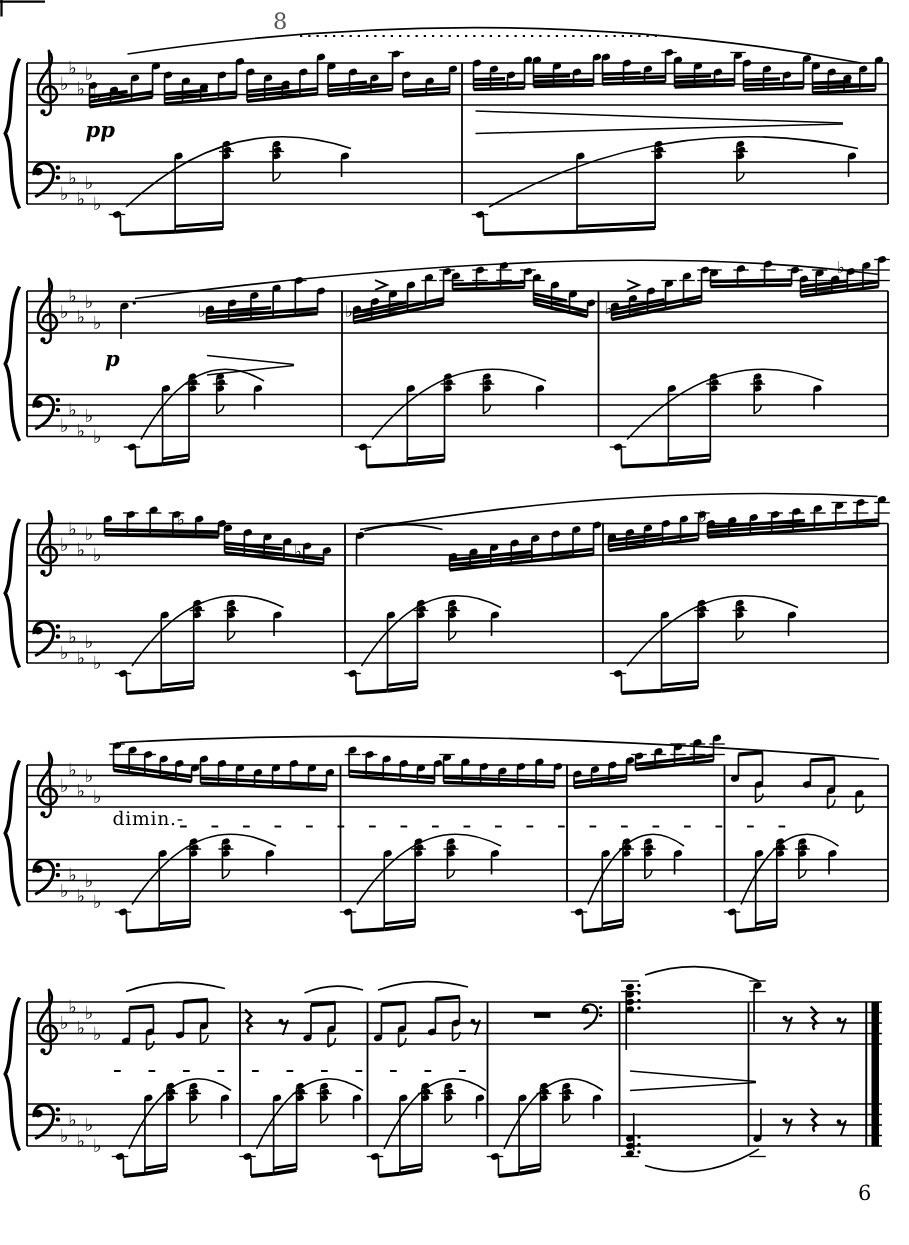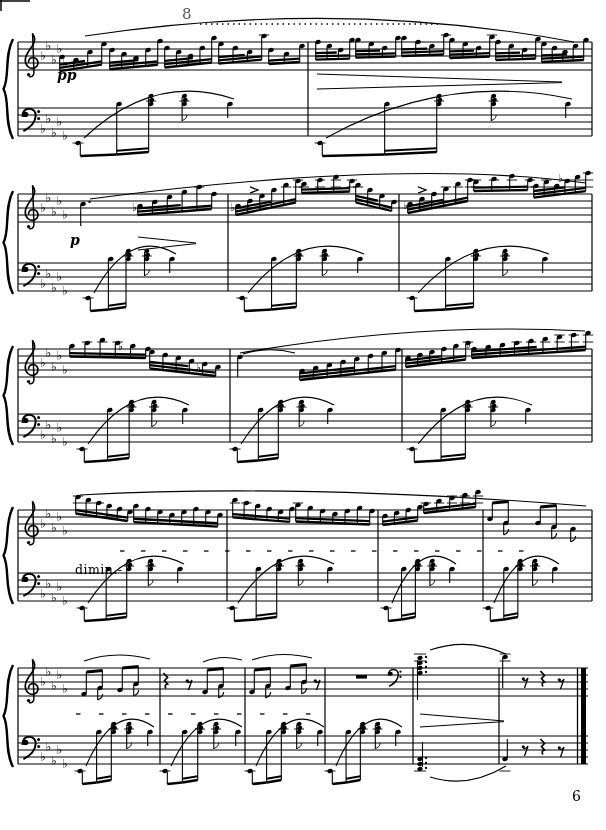--- a/index.html
+++ b/index.html
@@ -1,20 +1,20 @@
 <!DOCTYPE html>
 <html><head>
 <meta charset="utf-8">
 <style>
   html,body{margin:0;padding:0;background:#e8e8e8;}
   .page{position:relative;width:606px;height:830px;background:#ffffff;overflow:hidden;
         font-family:"DejaVu Serif", serif;}
   .ovl{position:absolute;color:#000;white-space:nowrap;line-height:1;}
   .dyn{font-weight:bold;font-style:italic;font-size:14px;}
-  .dimin{font-size:12.5px;letter-spacing:0.5px;margin-top:24px;}
+  .dimin{font-size:12.5px;letter-spacing:0.5px;}
   .octava{font-size:15px;color:#555;}
   .pagenum{font-size:14px;}
   svg{position:absolute;left:0;top:0;}
 </style>
 </head>
 <body>
 
 <div class="page">
   <svg id="score-svg" width="606" height="830" viewBox="0 0 606 830">
       <line x1="0" y1="1" x2="30" y2="1" stroke="#000000" stroke-width="1.5"></line>
@@ -1152,17 +1152,17 @@
       <line x1="306" y1="714" x2="310.5" y2="714" stroke="#000000" stroke-width="1.3"></line>
       <g transform="translate(388,669) scale(0.75)">
         <ellipse cx="3.4" cy="6.4" rx="3" ry="2.6" fill="#000000"></ellipse>
         <path d="M0.6,8.8 C0.2,3.6 3.2,0.6 7.3,0.7 C11.6,0.8 13.9,3.8 13.7,7.8 C13.4,14.4 7.8,19.8 1.4,23.2" stroke="#000000" stroke-width="2" fill="none"></path>
         <circle cx="16.6" cy="3.6" r="1.5" fill="#000000"></circle>
         <circle cx="16.6" cy="10.4" r="1.5" fill="#000000"></circle>
       </g>
     </svg>
 
   <div class="ovl octava" style="left:182px;top:7px;">8</div>
-  <div class="ovl dyn" style="left:57px;top:68px;">pp</div>
+  <div class="ovl dyn" style="left:57px;top:80px;">pp</div>
   <div class="ovl dyn" style="left:70px;top:233px;">p</div>
   <div class="ovl dimin" style="left:75px;top:540px;">dimin.-</div>
   <div class="ovl pagenum" style="left:572px;top:789px;">6</div>
 </div>
 
 </body></html>

